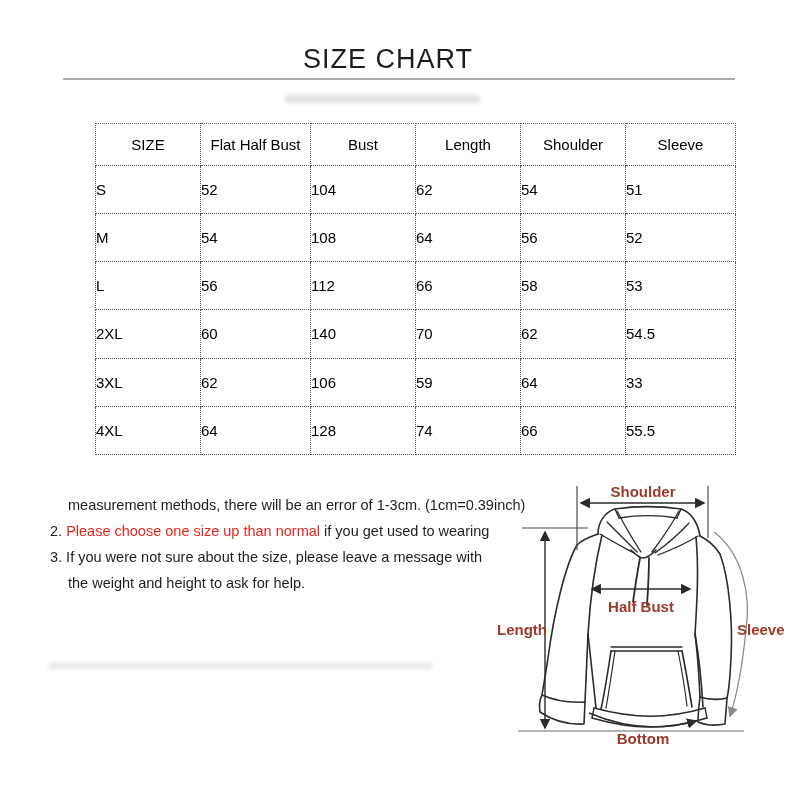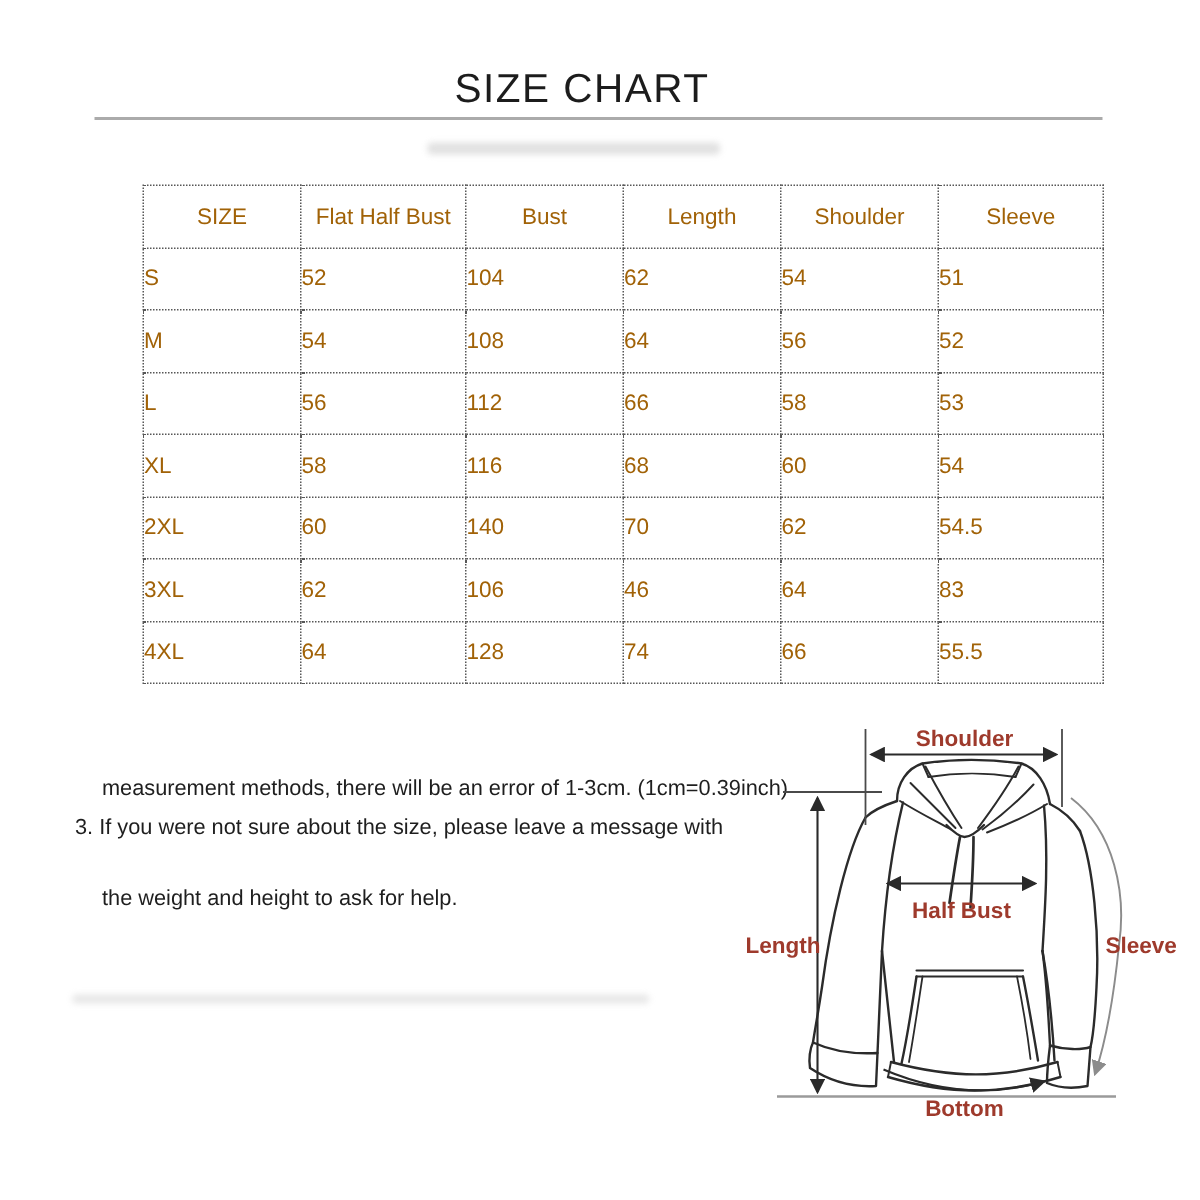--- a/index.html
+++ b/index.html
@@ -12,28 +12,28 @@
   .title-rule{position:absolute;left:63px;top:78px;width:672px;height:2px;background:#ababab;}
   .wm1{position:absolute;left:285px;top:95px;width:195px;height:8px;background:#bdbdbd;
        filter:blur(2px);opacity:.45;border-radius:3px;}
   .wm2{position:absolute;left:48px;top:663px;width:385px;height:6px;background:#c4c4c4;
        filter:blur(2px);opacity:.4;border-radius:3px;}
 
   
   table.size{position:absolute;left:95px;top:123px;width:640px;height:332px;
              border-collapse:collapse;table-layout:fixed;}
   table.size th,table.size td{border:1px dotted #575757;vertical-align:middle;
-             font-size:15px;font-weight:400;color:#a16207;padding:0;}
+             font-size:15px;font-weight:400;color:#000000;padding:0;}
   table.size tr{height:41.5px;}
 
   
   .notes{position:absolute;left:50px;top:492px;width:480px;font-size:14.5px;color:#1e1e1e;}
   .notes .line{line-height:26px;white-space:nowrap;}
   .notes .head{font-weight:700;font-size:15px;}
-  .notes .cont{padding-left:18px;margin-top:21px;}
+  .notes .cont{padding-left:18px;}
   .red{color:#e8251d;}
 
   
   .diagram{position:absolute;left:495px;top:478px;width:300px;height:295px;}
   .dlabel{font-family:"Liberation Sans",sans-serif;font-size:15px;font-weight:700;fill:#9e3a2c;}
 </style>
 </head>
 <body>
 
 <div id="page">
@@ -81,56 +81,49 @@
       </tr>
       <tr>
         <td>L</td>
         <td>56</td>
         <td>112</td>
         <td>66</td>
         <td>58</td>
         <td>53</td>
       </tr>
       <tr>
-        <td>XL</td>
-        <td>58</td>
-        <td>116</td>
-        <td>68</td>
-        <td>60</td>
-        <td>54</td>
-      </tr>
-      <tr>
         <td>2XL</td>
         <td>60</td>
         <td>140</td>
         <td>70</td>
         <td>62</td>
         <td>54.5</td>
       </tr>
       <tr>
         <td>3XL</td>
         <td>62</td>
         <td>106</td>
-        <td>46</td>
+        <td>59</td>
         <td>64</td>
-        <td>83</td>
+        <td>33</td>
       </tr>
       <tr>
         <td>4XL</td>
         <td>64</td>
         <td>128</td>
         <td>74</td>
         <td>66</td>
         <td>55.5</td>
       </tr>
     </tbody>
   </table>
 
   <div class="notes">
     <div class="line cont">measurement methods, there will be an error of 1-3cm. (1cm=0.39inch)</div>
+    <div class="line"><span>2. </span><span class="red">Please choose one size up than normal</span><span> if you get used to wearing</span></div>
     <div class="line">3. If you were not sure about the size, please leave a message with</div>
     <div class="line cont">the weight and height to ask for help.</div>
   </div>
 
   <svg class="diagram" viewBox="0 0 300 295" xmlns="http://www.w3.org/2000/svg">
     <defs>
       <marker id="arr" viewBox="0 0 10 10" refX="8.5" refY="5" markerWidth="7.5" markerHeight="7.5" orient="auto-start-reverse">
         <path d="M0,0 L10,5 L0,10 z" fill="#2a2a2a"></path>
       </marker>
       <marker id="arrg" viewBox="0 0 10 10" refX="8.5" refY="5" markerWidth="8" markerHeight="8" orient="auto-start-reverse">

